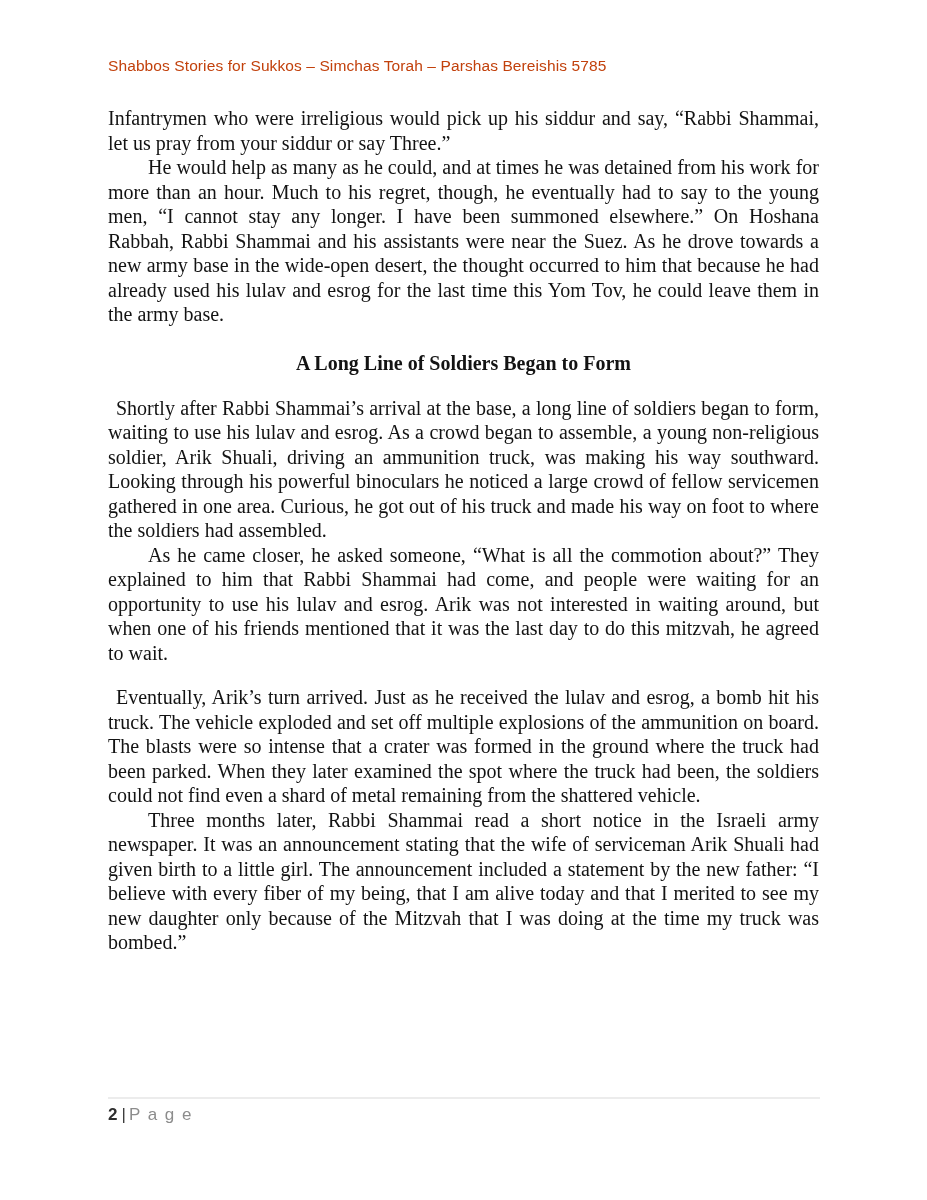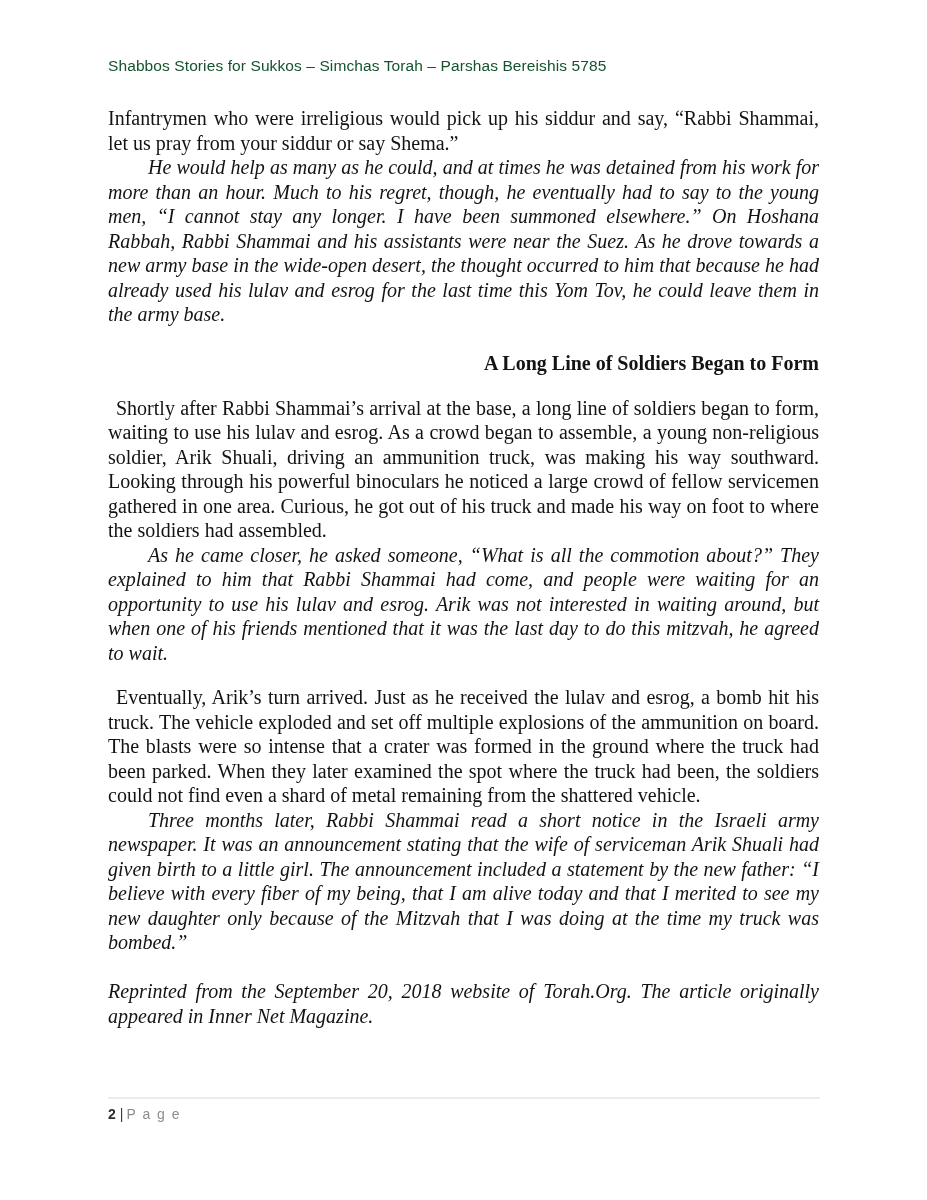--- a/index.html
+++ b/index.html
@@ -16,64 +16,64 @@
     color: #161616;
   }
   .doc-header {
     position: absolute;
     left: 108px;
     top: 56px;
     width: 711px;
     font-family: "Liberation Sans", sans-serif;
     font-size: 15.5px;
     line-height: 20px;
-    color: #14532d;
+    color: #c2410c;
     letter-spacing: 0.1px;
   }
   .doc-body {
     position: absolute;
     left: 108px;
     top: 106px;
     width: 711px;
     font-family: "Liberation Serif", serif;
     font-size: 20px;
     line-height: 24.5px;
     text-align: justify;
     color: #131313;
   }
   .doc-body p, .doc-body h2 {
     margin: 0;
     padding: 0;
   }
-  .para.indent   { text-indent: 40px; font-style: italic; }
+  .para.indent   { text-indent: 40px; }
   .para.small-indent { text-indent: 8px; margin-top: 20px; }
   .heading {
     font-size: 20px;
     font-weight: bold;
-    text-align: right;
+    text-align: center;
     margin-top: 24.5px !important;
   }
   .attribution {
     font-style: italic;
     margin-top: 24.5px !important;
   }
   .footer-rule {
     position: absolute;
     left: 108px;
     top: 1097px;
     width: 712px;
     height: 2px;
     background: #ececec;
   }
   .doc-footer {
     position: absolute;
     left: 108px;
     top: 1105px;
     font-family: "Liberation Sans", sans-serif;
-    font-size: 14px;
+    font-size: 17px;
     line-height: 19px;
   }
   .page-number {
     font-weight: bold;
     color: #2e2e2e;
   }
   .footer-sep {
     color: #3a3a3a;
     margin: 0 3px 0 4px;
   }
@@ -85,28 +85,27 @@
 </head>
 <body>
 
 <div class="page">
 
   <div class="doc-header">
     <span>Shabbos Stories for Sukkos – Simchas Torah – Parshas Bereishis 5785</span>
   </div>
 
   <div class="doc-body">
-    <p class="para">Infantrymen who were irreligious would pick up his siddur and say, “Rabbi Shammai, let us pray from your siddur or say Shema.”</p>
+    <p class="para">Infantrymen who were irreligious would pick up his siddur and say, “Rabbi Shammai, let us pray from your siddur or say Three.”</p>
     <p class="para indent">He would help as many as he could, and at times he was detained from his work for more than an hour. Much to his regret, though, he eventually had to say to the young men, “I cannot stay any longer. I have been summoned elsewhere.” On Hoshana Rabbah, Rabbi Shammai and his assistants were near the Suez. As he drove towards a new army base in the wide-open desert, the thought occurred to him that because he had already used his lulav and esrog for the last time this Yom Tov, he could leave them in the army base.</p>
     <h2 class="heading">A Long Line of Soldiers Began to Form</h2>
     <p class="para small-indent">Shortly after Rabbi Shammai’s arrival at the base, a long line of soldiers began to form, waiting to use his lulav and esrog. As a crowd began to assemble, a young non-religious soldier, Arik Shuali, driving an ammunition truck, was making his way southward. Looking through his powerful binoculars he noticed a large crowd of fellow servicemen gathered in one area. Curious, he got out of his truck and made his way on foot to where the soldiers had assembled.</p>
     <p class="para indent">As he came closer, he asked someone, “What is all the commotion about?” They explained to him that Rabbi Shammai had come, and people were waiting for an opportunity to use his lulav and esrog. Arik was not interested in waiting around, but when one of his friends mentioned that it was the last day to do this mitzvah, he agreed to wait.</p>
     <p class="para small-indent">Eventually, Arik’s turn arrived. Just as he received the lulav and esrog, a bomb hit his truck. The vehicle exploded and set off multiple explosions of the ammunition on board. The blasts were so intense that a crater was formed in the ground where the truck had been parked. When they later examined the spot where the truck had been, the soldiers could not find even a shard of metal remaining from the shattered vehicle.</p>
     <p class="para indent">Three months later, Rabbi Shammai read a short notice in the Israeli army newspaper. It was an announcement stating that the wife of serviceman Arik Shuali had given birth to a little girl. The announcement included a statement by the new father: “I believe with every fiber of my being, that I am alive today and that I merited to see my new daughter only because of the Mitzvah that I was doing at the time my truck was bombed.”</p>
-    <p class="attribution">Reprinted from the September 20, 2018 website of Torah.Org. The article originally appeared in Inner Net Magazine.</p>
   </div>
 
   <div class="footer-rule"></div>
 
   <div class="doc-footer">
     <span class="page-number">2</span><span class="footer-sep">|</span><span class="page-label">P a g e</span>
   </div>
 
 </div>
 

